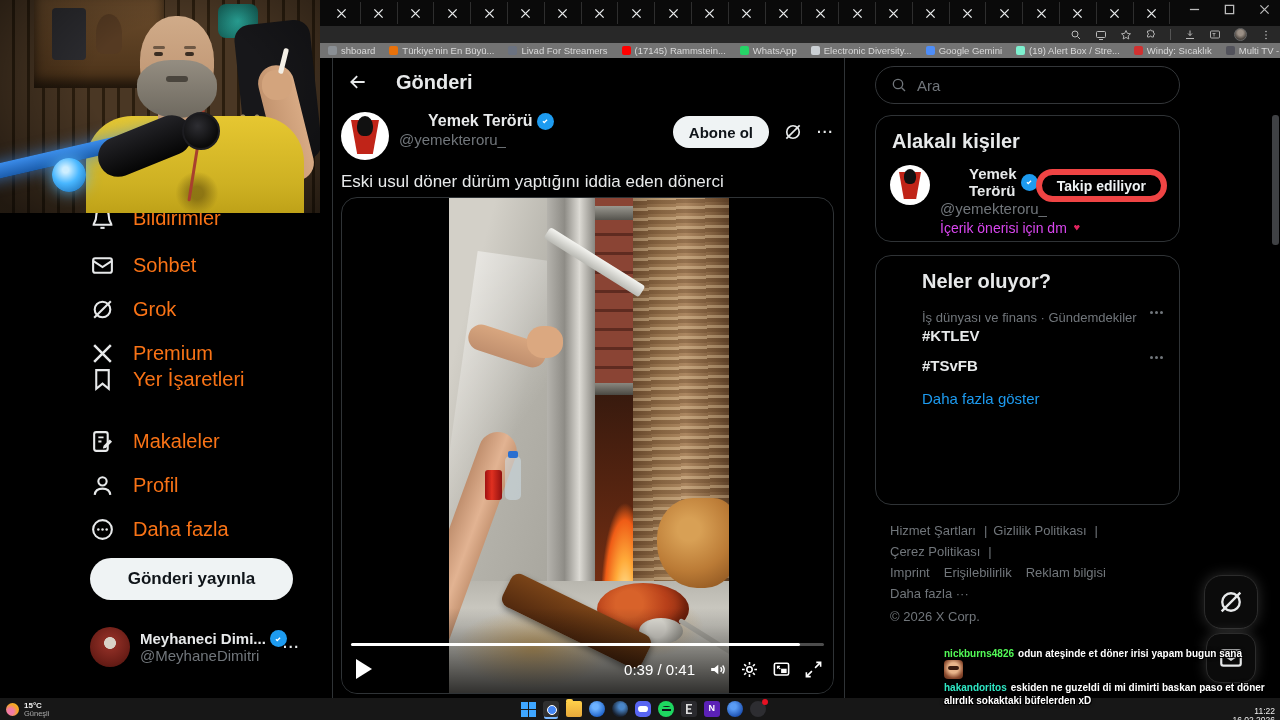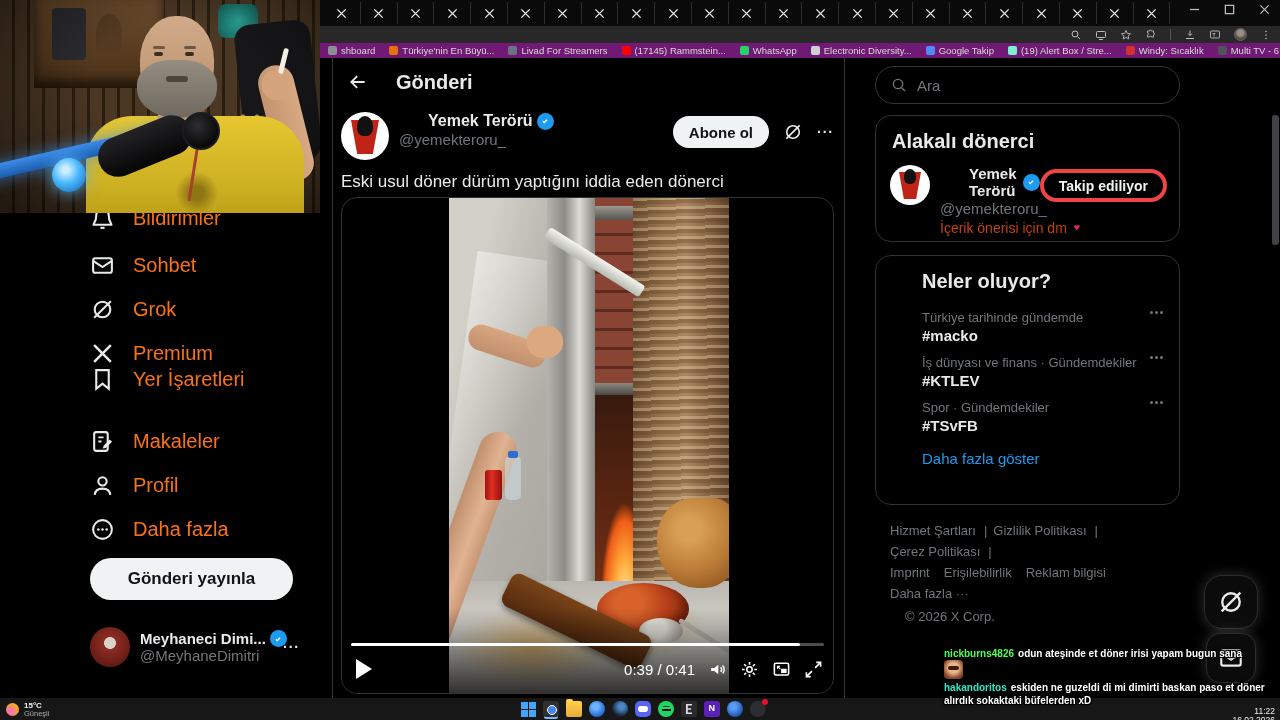--- a/index.html
+++ b/index.html
@@ -13,21 +13,21 @@
   .tab svg { width:11px; height:11px; }
   #win-controls { position:absolute; right:10px; top:4px; display:flex; gap:24px; align-items:center; }
   #win-controls svg { width:11px; height:11px; }
 
   #toolbar { position:absolute; left:0; top:26px; width:1280px; height:17px; background:#282828; }
   #toolbar-icons { position:absolute; right:8px; top:1px; display:flex; gap:13px; align-items:center; height:15px; }
   #toolbar-icons svg { width:12px; height:12px; }
   .tb-divider { width:1px; height:11px; background:#555; }
   #profile-avatar { width:13px; height:13px; border-radius:50%; background:radial-gradient(circle at 50% 35%, #9a8f85 30%, #4a443e 70%); border:1px solid #666; }
 
-  #bookmarksbar { position:absolute; left:0; top:43px; width:1280px; height:15px; background:#701a75; display:flex; align-items:center; padding-left:323px; gap:4px; overflow:hidden; }
+  #bookmarksbar { position:absolute; left:0; top:43px; width:1280px; height:15px; background:#737373; display:flex; align-items:center; padding-left:323px; gap:4px; overflow:hidden; }
   .bm { display:flex; align-items:center; gap:4px; padding:0 5px; height:13px; border-radius:3px; white-space:nowrap; }
   .bm .fav { width:9px; height:9px; border-radius:2px; flex:none; }
   .bm em { font-style:normal; font-size:9.5px; color:#d9d9d9; }
   .bm-sep { width:1px; height:11px; background:#555; margin:0 4px; }
 
   
   #page { position:absolute; left:0; top:58px; width:1280px; height:640px; background:#000; color:#e7e9ea; }
 
   
   #left-nav { position:absolute; left:90px; top:0; width:242px; }
@@ -114,38 +114,38 @@
 
   .x-card { position:absolute; left:0; width:305px; border:1px solid #2f3336; border-radius:16px; background:#000; }
   .card-title { font-size:20px; font-weight:bold; padding:14px 16px 6px; }
   #related-card { top:57px; height:127px; }
   #rel-row { display:flex; padding:6px 12px 0 14px; }
   #rel-avatar { width:40px; height:40px; border-radius:50%; background:#fff; position:relative; overflow:hidden; flex:none; }
   #rel-avatar .logo-red { position:absolute; left:9px; top:7px; width:22px; height:27px; background:#c02418; clip-path:polygon(0 0,100% 0,78% 100%,22% 100%); }
   #rel-avatar .logo-black { position:absolute; left:14px; top:4px; width:12px; height:15px; border-radius:50% 50% 40% 40%; background:#111; }
   #rel-meta { margin-left:10px; flex:1; min-width:0; }
   #rel-meta .author-name { font-size:15px; }
-  #rel-bio { font-size:14px; color:#c2410c; margin-top:3px; white-space:nowrap; display:flex; align-items:center; gap:3px; }
+  #rel-bio { font-size:14px; color:#d946ef; margin-top:3px; white-space:nowrap; display:flex; align-items:center; gap:3px; }
   .emoji-dm { width:14px; height:11px; border-radius:2px; background:#e8e6e3; position:relative; display:inline-block; }
   .emoji-dm::after { content:""; position:absolute; left:4px; top:2px; width:6px; height:6px; background:#e0245e; clip-path:polygon(50% 100%,0 35%,25% 0,50% 25%,75% 0,100% 35%); }
-  #follow-btn { height:33px; padding:0 15px; border:4px solid #ef4444; border-radius:17px; color:#eff3f4; font-size:14px; font-weight:bold; display:flex; align-items:center; flex:none; margin-top:4px; }
+  #follow-btn { height:33px; padding:0 15px; border:6px solid #ef4444; border-radius:17px; color:#eff3f4; font-size:14px; font-weight:bold; display:flex; align-items:center; flex:none; margin-top:4px; }
 
   #trends-card { top:197px; height:250px;padding-left:30px; }
   .trend { position:relative; padding:11px 16px 0; }
   .t-cat { font-size:13px; color:#71767b; }
   .t-tag { font-size:15px; font-weight:bold; margin-top:2px; }
   .t-dots { position:absolute; right:16px; top:12px; display:flex; gap:2px; }
   .t-dots i { width:3px; height:3px; border-radius:50%; background:#71767b; }
   #show-more { font-size:15px; color:#1d9bf0; padding:16px 16px 14px; }
 
   #x-footer { position:absolute; left:15px; top:462px; width:300px; font-size:13px; color:#71767b; line-height:21px; }
   .f-link { display:inline-block; margin-right:6px; }
   .f-link::after { content:"|"; margin-left:8px; color:#71767b; }
   .f-link.nosep::after { content:""; }
-  #copyright { margin-top:2px;margin-left:15px; }
+  #copyright { margin-top:2px; }
 
   #scroll-thumb { position:absolute; left:1272px; top:57px; width:7px; height:130px; background:#3f4144; border-radius:3px; }
 
   
   .fab { position:absolute; background:#0b0b0b; border:1px solid #2c2c2c; display:flex; align-items:center; justify-content:center; box-shadow:0 0 14px rgba(255,255,255,.18); }
   #grok-fab { left:1204px; top:575px; width:54px; height:54px; border-radius:18px; }
   #grok-fab svg { width:28px; height:28px; }
   #dm-fab { left:1206px; top:633px; width:50px; height:50px; border-radius:14px; }
   #dm-fab svg { width:26px; height:26px; }
 
@@ -439,21 +439,21 @@
           <em>WhatsApp</em>
         </span>
 
         <span class="bm">
           <i class="fav" style="background: rgb(203, 208, 212);"></i>
           <em>Electronic Diversity...</em>
         </span>
 
         <span class="bm">
           <i class="fav" style="background: rgb(78, 141, 247);"></i>
-          <em>Google Takip</em>
+          <em>Google Gemini</em>
         </span>
 
         <span class="bm">
           <i class="fav" style="background: rgb(126, 240, 207);"></i>
           <em>(19) Alert Box / Stre...</em>
         </span>
 
         <span class="bm">
           <i class="fav" style="background: rgb(208, 48, 48);"></i>
           <em>Windy: Sıcaklık</em>
@@ -647,21 +647,21 @@
     <div id="right-col">
       <div id="search-box">
         <svg viewBox="0 0 24 24">
             <circle cx="10.5" cy="10.5" r="7" fill="none" stroke="#71767b" stroke-width="2"></circle>
             <path d="M16 16l5 5" stroke="#71767b" stroke-width="2"></path>
           </svg>
         <span id="search-ph">Ara</span>
       </div>
 
       <div class="x-card" id="related-card">
-        <div class="card-title">Alakalı dönerci</div>
+        <div class="card-title">Alakalı kişiler</div>
         <div id="rel-row">
           <div id="rel-avatar">
               <div class="logo-red"></div>
               <div class="logo-black"></div>
             </div>
           <div id="rel-meta">
             <div class="author-name-row">
               <span class="author-name">Yemek Terörü</span>
               <span class="badge">
                   <svg viewBox="0 0 24 24">
@@ -676,42 +676,32 @@
             </div>
           </div>
           <span id="follow-btn">Takip ediliyor</span>
         </div>
       </div>
 
       <div class="x-card" id="trends-card">
         <div class="card-title">Neler oluyor?</div>
         <div>
 
-            <div class="trend">
-              <div class="t-cat">Türkiye tarihinde gündemde</div>
-              <div class="t-tag">#macko</div>
-              <span class="t-dots">
-                <i></i>
-                <i></i>
-                <i></i>
-              </span>
-            </div>
 
             <div class="trend">
               <div class="t-cat">İş dünyası ve finans · Gündemdekiler</div>
               <div class="t-tag">#KTLEV</div>
               <span class="t-dots">
                 <i></i>
                 <i></i>
                 <i></i>
               </span>
             </div>
 
             <div class="trend">
-              <div class="t-cat">Spor · Gündemdekiler</div>
               <div class="t-tag">#TSvFB</div>
               <span class="t-dots">
                 <i></i>
                 <i></i>
                 <i></i>
               </span>
             </div>
           </div>
         <div id="show-more">Daha fazla göster</div>
       </div>

